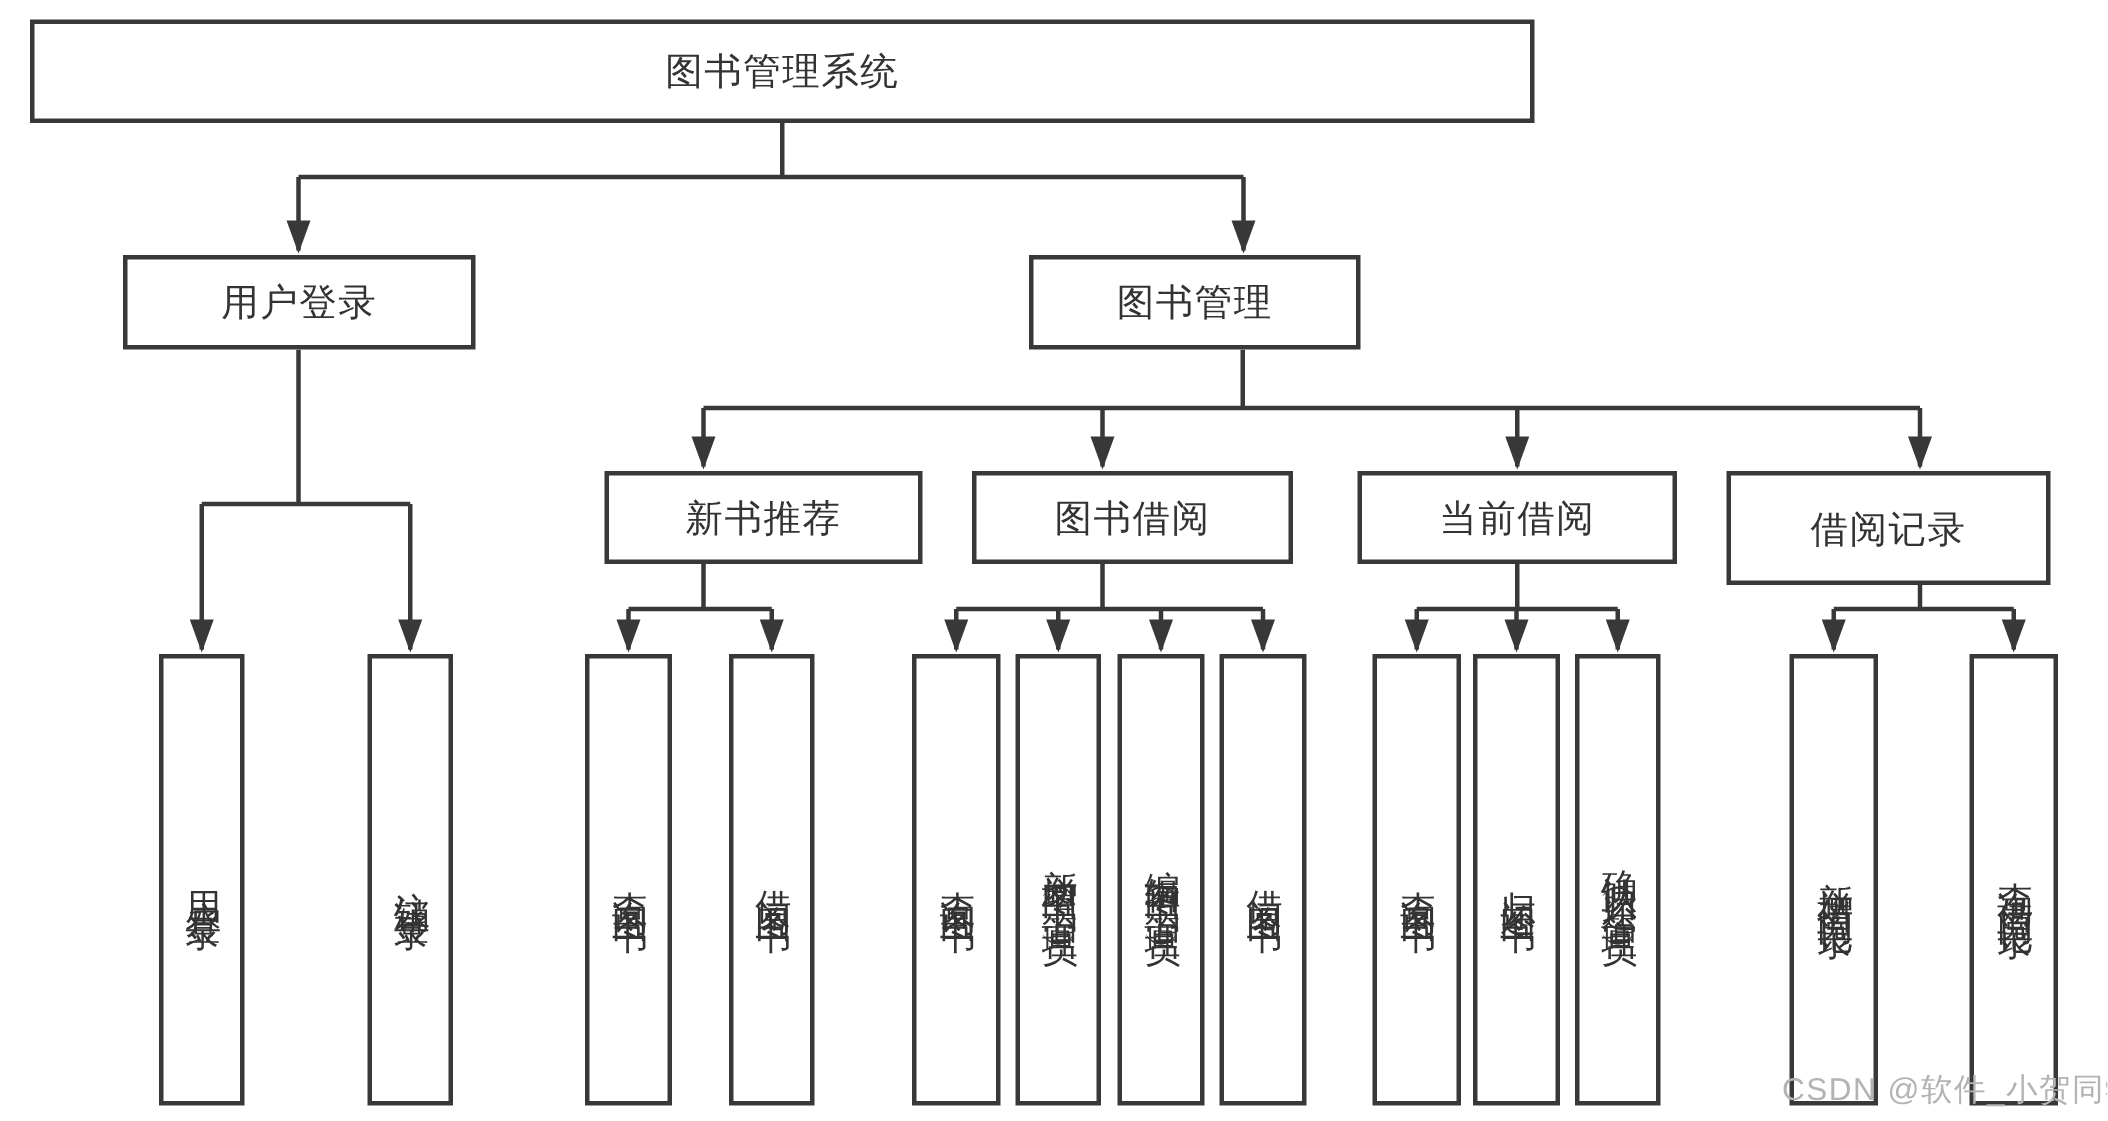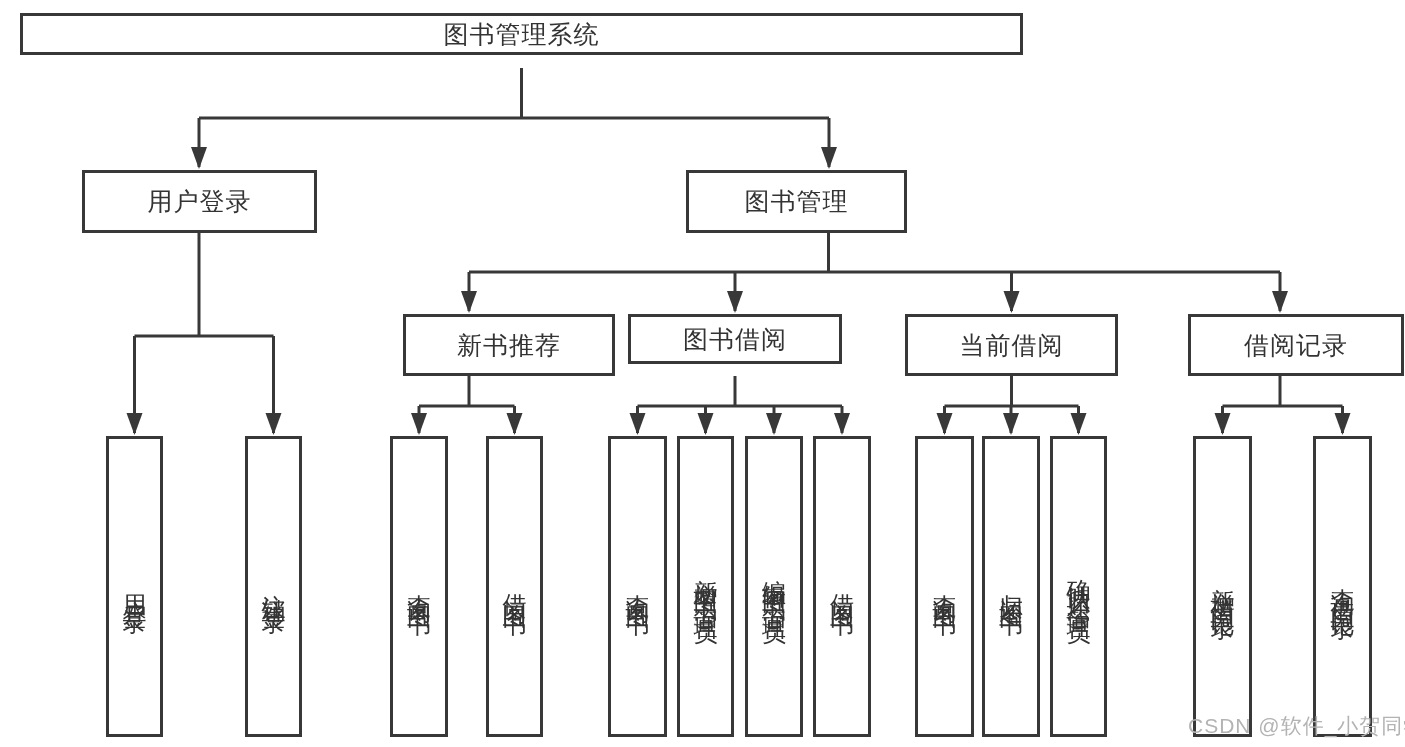--- a/index.html
+++ b/index.html
@@ -19,27 +19,27 @@
     border:3px solid var(--line);
     display:flex; align-items:center; justify-content:center;
   }
   .htxt{font-size:25px; letter-spacing:1px; white-space:nowrap; color:var(--text);}
   .vtxt{
     writing-mode:vertical-rl; text-orientation:mixed;
     font-size:24px; letter-spacing:6px; line-height:1; color:var(--text);
     white-space:nowrap;
   }
   
-  .n-root   {left:20px;  top:13px;  width:1003px; height:42px;}
+  .n-root   {left:20px;  top:13px;  width:1003px; height:69px;}
   .n-login  {left:82px;  top:170px; width:235px;  height:63px;}
   .n-mgmt   {left:686px; top:170px; width:221px;  height:63px;}
   .n-rec    {left:363px; top:314px; width:212px;  height:62px;margin-left:40px;}
-  .n-borrow {left:628px; top:314px; width:214px;  height:50px;text-align:center;}
+  .n-borrow {left:648px; top:314px; width:214px;  height:62px;text-align:center;}
   .n-current{left:905px; top:314px; width:213px;  height:62px;align-items:center;}
-  .n-records{left:1188px;top:314px; width:216px;  height:62px;}
+  .n-records{left:1151px;top:314px; width:216px;  height:76px;}
   .l-login  {left:106px; top:436px; width:57px; height:301px;}
   .l-logout {left:245px; top:436px; width:57px; height:301px;}
   .l-q1     {left:390px; top:436px; width:58px; height:301px;}
   .l-b1     {left:486px; top:436px; width:57px; height:301px;}
   .l-q2     {left:608px; top:436px; width:59px; height:301px;}
   .l-add    {left:677px; top:436px; width:57px; height:301px;}
   .l-edit   {left:745px; top:436px; width:58px; height:301px;}
   .l-b2     {left:813px; top:436px; width:58px; height:301px;}
   .l-q3     {left:915px; top:436px; width:59px; height:301px;}
   .l-ret    {left:982px; top:436px; width:58px; height:301px;}

